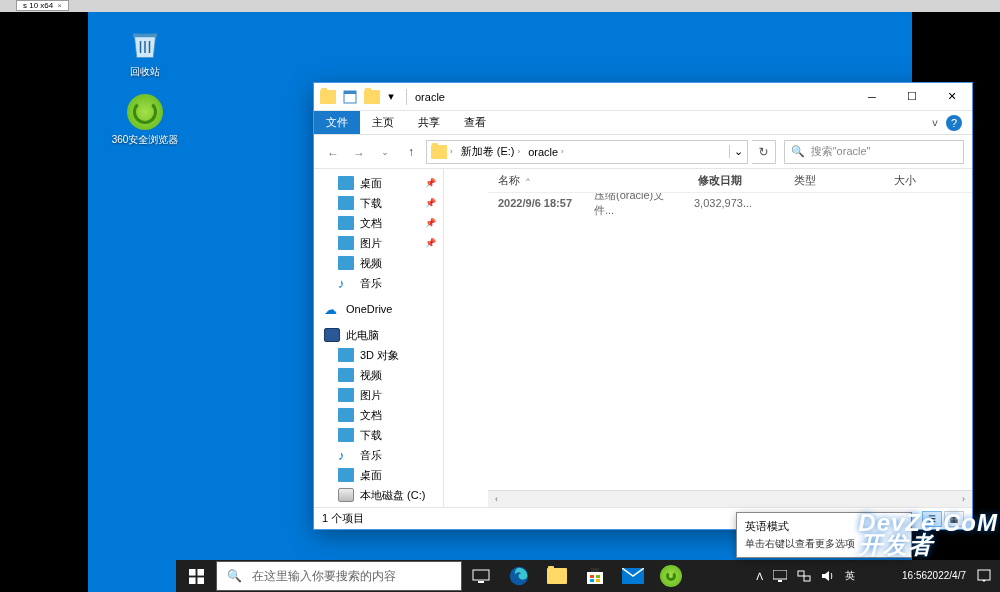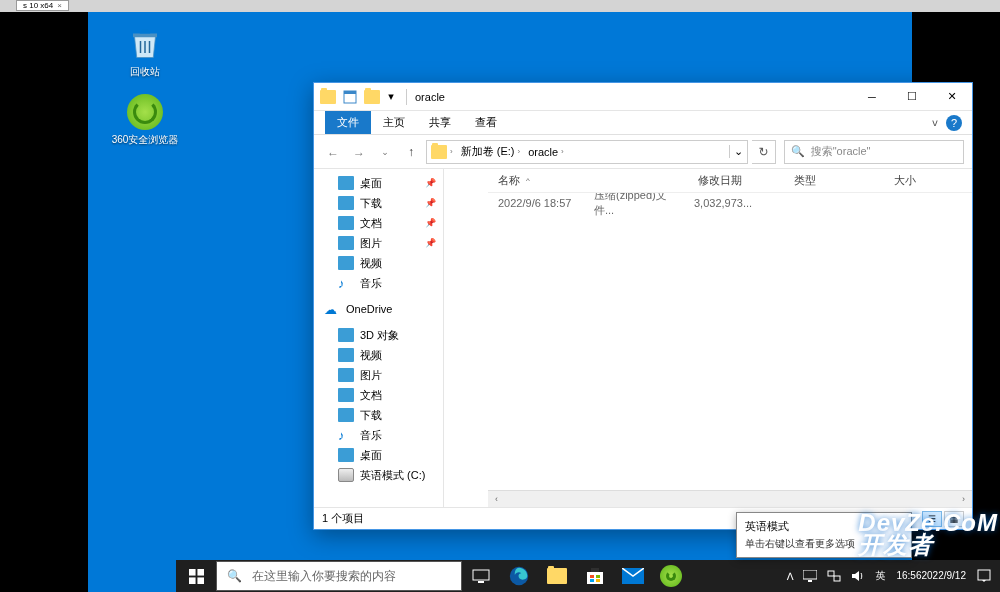--- a/index.html
+++ b/index.html
@@ -30,21 +30,21 @@
 .explorer { position: absolute; top: 70px; left: 225px; width: 660px; height: 448px; background: #fff; border: 1px solid #4596e5; box-shadow: 0 6px 22px rgba(0,0,0,.35); display: flex; flex-direction: column; }
 
 .titlebar { height: 28px; background: #fff; display: flex; align-items: center; border-bottom: 1px solid #e5e5e5; }
 .title-icons { display: flex; align-items: center; padding-left: 6px; gap: 6px; }
 .title-icons .qa { width: 16px; height: 16px; display: flex; align-items: center; justify-content: center; font-size: 11px; }
 .title-sep { width: 1px; height: 16px; background: #ccc; margin: 0 4px; }
 .title-text { font-size: 11px; margin-left: 4px; flex: 1; }
 .win-controls { display: flex; }
 .win-controls div { width: 40px; height: 28px; display: flex; align-items: center; justify-content: center; font-size: 11px; font-family: "Segoe MDL2 Assets", sans-serif; }
 
-.ribbon-tabs { height: 24px; display: flex; align-items: stretch; border-bottom: 1px solid #e0e0e0; padding-left: 11px; }
+.ribbon-tabs { height: 24px; display: flex; align-items: stretch; border-bottom: 1px solid #e0e0e0; }
 .ribbon-tab { padding: 0 12px; font-size: 11px; display: flex; align-items: center; cursor: pointer; }
 .ribbon-tab.file { background: #1979ca; color: #fff; }
 .ribbon-help { margin-left: auto; padding: 0 10px; display: flex; align-items: center; gap: 8px; }
 .ribbon-help .chev { font-size: 10px; color: #555; }
 .ribbon-help .q { width: 16px; height: 16px; background: #1979ca; color: #fff; border-radius: 50%; font-size: 11px; display: flex; align-items: center; justify-content: center; }
 
 .nav-row { height: 34px; display: flex; align-items: center; padding: 0 8px; gap: 4px; border-bottom: 1px solid #e5e5e5; }
 .nav-btn { width: 22px; height: 22px; display: flex; align-items: center; justify-content: center; color: #777; font-size: 12px; }
 .nav-btn.en { color: #333; }
 .addr-bar { flex: 1; height: 24px; border: 1px solid #ccc; display: flex; align-items: center; font-size: 11px; }
@@ -67,21 +67,21 @@
 .drive { background: linear-gradient(#eee, #bbb); border: 1px solid #888; border-radius: 2px; }
 .pc-ico { background: #2b5797; border-radius: 2px; border: 1px solid #1a3a66; }
 .cloud { color: #0078d4; font-size: 13px; }
 .music-ico { color: #0078d4; font-size: 13px; }
 
 .content { flex: 1; display: flex; flex-direction: column; overflow: hidden; }
 .col-headers { height: 24px; display: flex; align-items: center; font-size: 11px; color: #444; border-bottom: 1px solid #eee; }
 .col-headers div { padding-left: 10px; }
 .col-name { width: 200px; display: flex; align-items: center; gap: 6px; }
 .col-name .sort { font-size: 8px; color: #666; }
-.col-date { width: 96px; }
+.col-date { width: 96px; font-weight: bold; }
 .col-type { width: 100px; }
 .col-size { flex: 1; }
 .file-rows { flex: 1; overflow: auto; }
 .file-row { height: 20px; display: flex; align-items: center; font-size: 11px; }
 .file-row .col-name { color: #000; display: flex; align-items: center; gap: 6px; padding-left: 10px; }
 .file-row .col-date, .file-row .col-type, .file-row .col-size { color: #666; padding-left: 10px; }
 .zip-ico { width: 14px; height: 16px; background: #ffd866; border: 1px solid #c9a22e; position: relative; }
 .zip-ico:after { content: ""; position: absolute; left: 5px; top: 0; width: 3px; height: 100%; background: repeating-linear-gradient(#888, #888 1px, #ddd 1px, #ddd 2px); }
 .scroll-bot { height: 17px; background: #f0f0f0; border-top: 1px solid #ddd; display: flex; align-items: center; }
 .scroll-bot .arrow { width: 17px; text-align: center; font-size: 9px; color: #666; }
@@ -99,21 +99,21 @@
 
 
 .taskbar { position: absolute; bottom: 0; left: 88px; width: 824px; height: 32px; background: #1f1f1f; display: flex; align-items: center; }
 .start-btn { width: 40px; height: 32px; display: flex; align-items: center; justify-content: center; }
 .start-btn svg { width: 15px; height: 15px; }
 .search-bar { width: 246px; height: 30px; background: #fff; border: 1px solid #555; display: flex; align-items: center; padding: 0 10px; gap: 10px; font-size: 12px; color: #666; }
 .task-icons { display: flex; align-items: center; height: 100%; }
 .task-icon { width: 38px; height: 32px; display: flex; align-items: center; justify-content: center; }
 .tray { margin-left: auto; display: flex; align-items: center; height: 100%; padding-right: 4px; }
 .tray-item { padding: 0 5px; color: #fff; font-size: 10px; height: 32px; display: flex; align-items: center; justify-content: center; }
-.clock { text-align: center; line-height: 12px; font-size: 10px; padding: 8px 6px; }
+.clock { text-align: center; line-height: 12px; font-size: 10px; padding: 8px 6px; margin-left: 36px; }
 
 
 .watermark { position: absolute; bottom: 36px; right: 2px; font-family: "SimHei", sans-serif; font-size: 24px; font-weight: bold; font-style: italic; letter-spacing: 1px; color: #fff; text-shadow: 0 0 6px rgba(0,100,200,.8); line-height: 22px; text-align: left; }
 
 </style>
 </head>
 <body>
 
 <div class="host-tab">
   <div class="host-tab-item">
@@ -240,20 +240,24 @@
           <div class="nav-item indent">
             <span class="ni-ico music-ico">♪</span>
             <span>音乐</span>
           </div>
           <div class="nav-sep"></div>
           <div class="nav-item">
             <span class="ni-ico cloud">☁</span>
             <span>OneDrive</span>
           </div>
           <div class="nav-sep"></div>
+          <div class="nav-item">
+            <span class="ni-ico pc-ico"></span>
+            <span>此电脑</span>
+          </div>
           <div class="nav-item indent">
             <span class="ni-ico fold-b"></span>
             <span>3D 对象</span>
           </div>
           <div class="nav-item indent">
             <span class="ni-ico fold-b"></span>
             <span>视频</span>
           </div>
           <div class="nav-item indent">
             <span class="ni-ico fold-b"></span>
@@ -270,38 +274,38 @@
           <div class="nav-item indent">
             <span class="ni-ico music-ico">♪</span>
             <span>音乐</span>
           </div>
           <div class="nav-item indent">
             <span class="ni-ico fold-b"></span>
             <span>桌面</span>
           </div>
           <div class="nav-item indent">
             <span class="ni-ico drive"></span>
-            <span>英语模式 (C:)</span>
+            <span>本地磁盘 (C:)</span>
           </div>
           <div class="nav-item indent"></div>
         </div>
       <div class="content">
         <div class="col-headers">
           <div class="col-name">
               <span>名称</span>
               <span class="sort">^</span>
             </div>
           <div class="col-date">修改日期</div>
           <div class="col-type">类型</div>
           <div class="col-size">大小</div>
         </div>
         <div class="file-rows" id="file-rows">
             <div class="file-row">
               <div class="col-date">2022/9/6 18:57</div>
-              <div class="col-type">压缩(zipped)文件...</div>
+              <div class="col-type">压缩(oracle)文件...</div>
               <div class="col-size">3,032,973...</div>
             </div>
           </div>
         <div class="scroll-bot">
           <div class="arrow">‹</div>
           <div class="track"></div>
           <div class="arrow">›</div>
         </div>
       </div>
     </div>
@@ -380,21 +384,21 @@
         </div>
       <div class="tray-item">
           <svg width="14" height="14" viewBox="0 0 14 14">
             <path d="M1 5h3l4-3v10l-4-3H1z" fill="#fff"></path>
             <path d="M10 4c1 1 1 5 0 6" fill="none" stroke="#fff"></path>
           </svg>
         </div>
       <div class="tray-item">英</div>
       <div class="tray-item clock">
         <div>16:56</div>
-        <div>2022/9/12</div>
+        <div>2022/4/7</div>
       </div>
       <div class="tray-item">
           <svg width="14" height="14" viewBox="0 0 14 14">
             <rect x="1" y="1" width="12" height="10" fill="none" stroke="#fff"></rect>
             <path d="M5 11l2 2 2-2" fill="#fff"></path>
           </svg>
         </div>
     </div>
   </div>
 </div>

